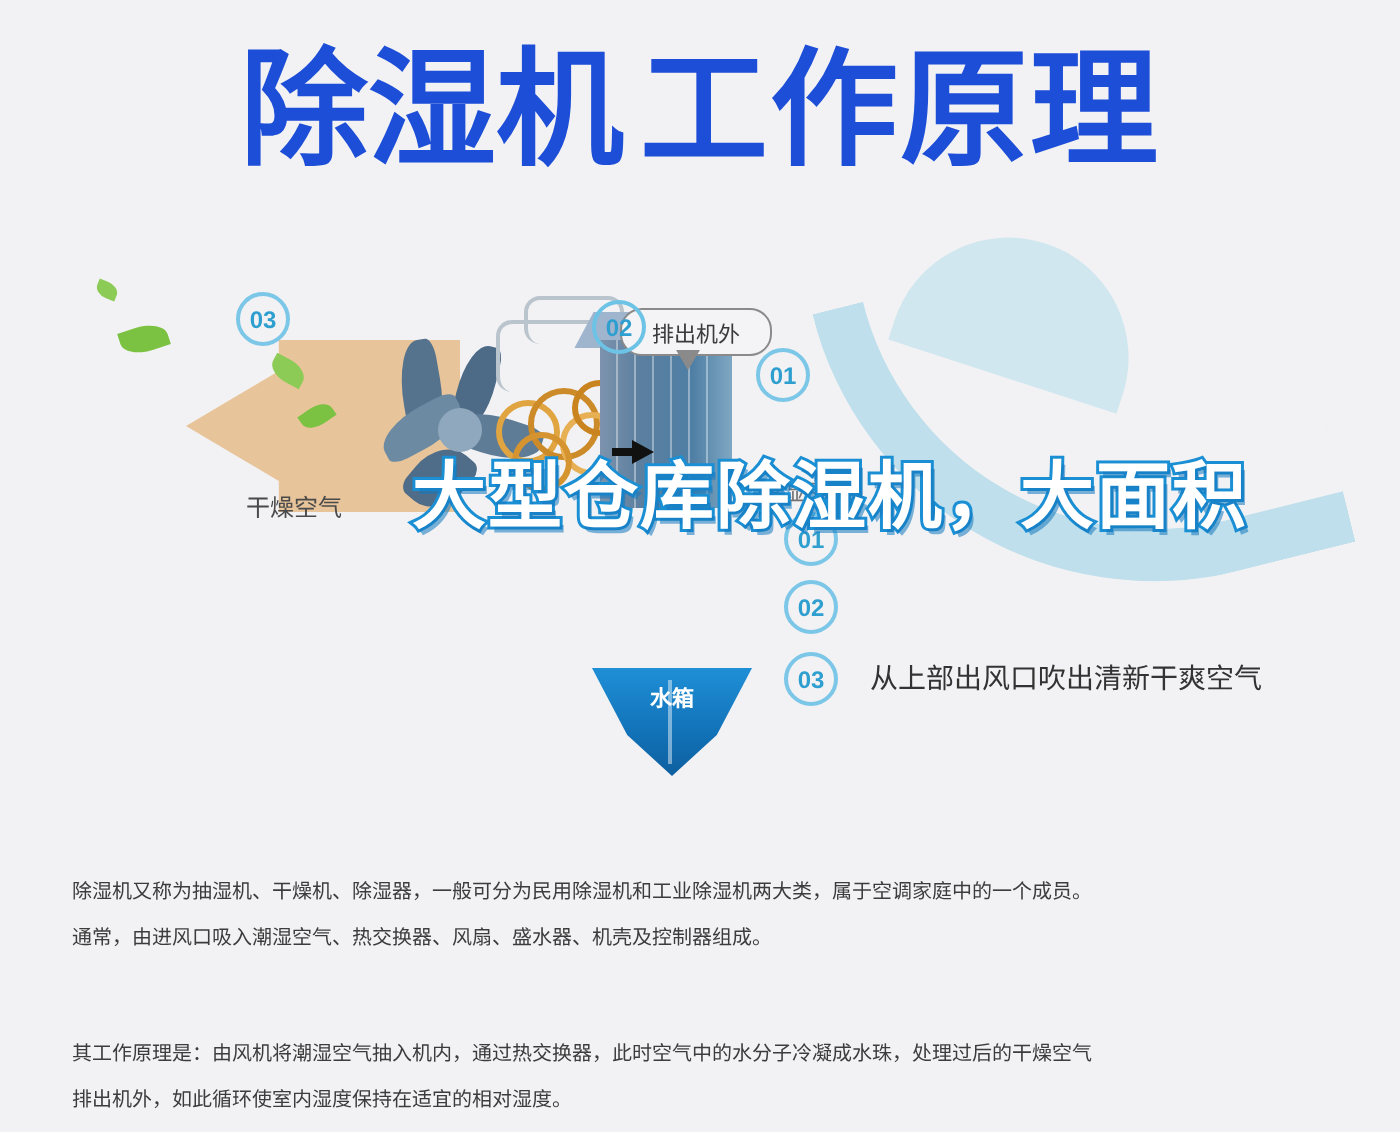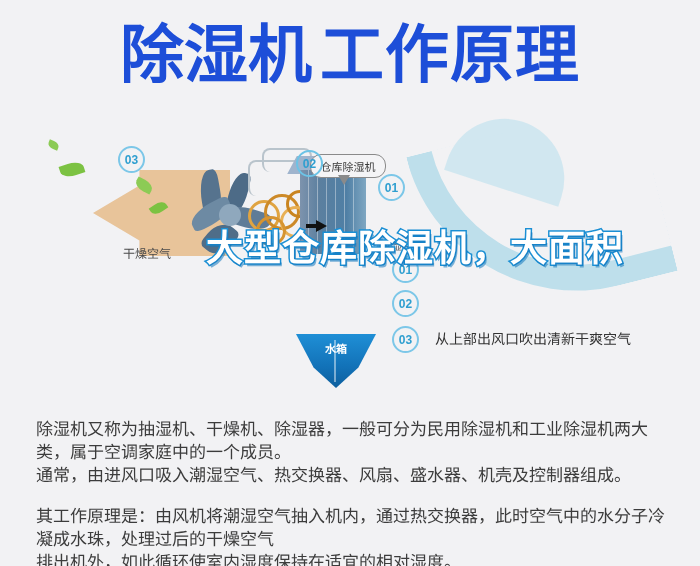--- a/index.html
+++ b/index.html
@@ -164,22 +164,22 @@
     color:#ffffff;
     -webkit-text-stroke:3px #1b8fd4;
     paint-order:stroke fill;
     letter-spacing:1px;
     text-shadow:2px 3px 0 rgba(20,120,190,.55);
   }
 
   
   .copy{position:absolute;left:36px;top:418px;width:636px;}
   .copy p{
-    margin:0 0 6px 0;
-    font-size:17px;line-height:23px;color:#3c3c3c;
+    margin:17px 0 6px 0;
+    font-size:10px;line-height:23px;color:#3c3c3c;
   }
   .copy .gap{height:12px;}
 </style>
 </head>
 <body>
 
 <div class="page">
 
   <div class="header">
     <div class="header-title">
@@ -228,21 +228,21 @@
         <i style="left:26px"></i>
       <i style="left:35px"></i>
         <i style="left:44px"></i>
         <i style="left:53px"></i>
     </div>
 
     <div class="arrow-blk-tail"></div>
     <div class="arrow-blk"></div>
 
     <div class="callout">
-      <span>仓库除湿机</span>
+      <span>排出机外</span>
     </div>
     <div class="callout-tail"></div>
 
     <div class="tank"></div>
     <div class="tank-shine"></div>
     <div class="tank-label">水箱</div>
 
     <div class="marker m03a">03</div>
     <div class="marker m02">02</div>
     <div class="marker m01a">01</div>

